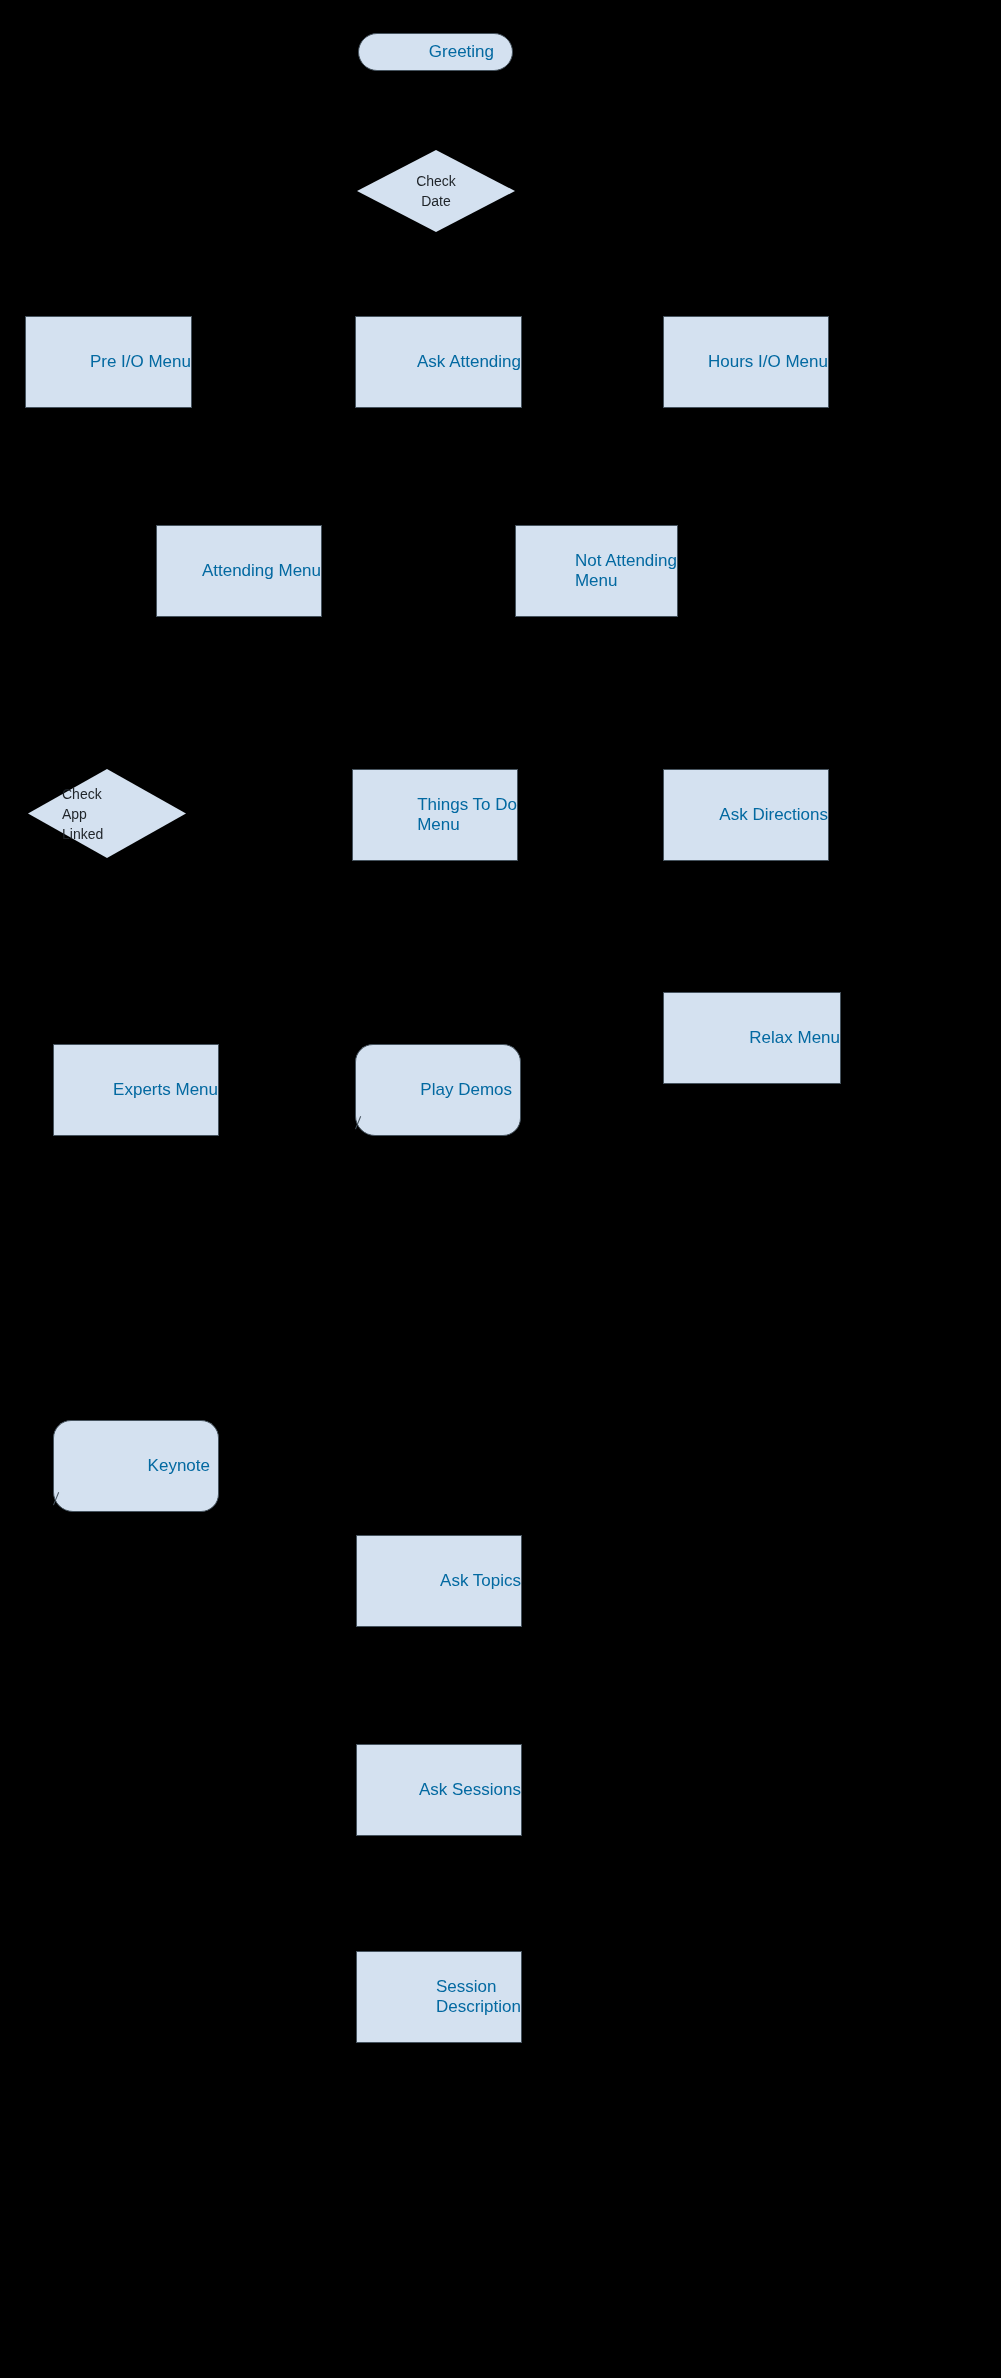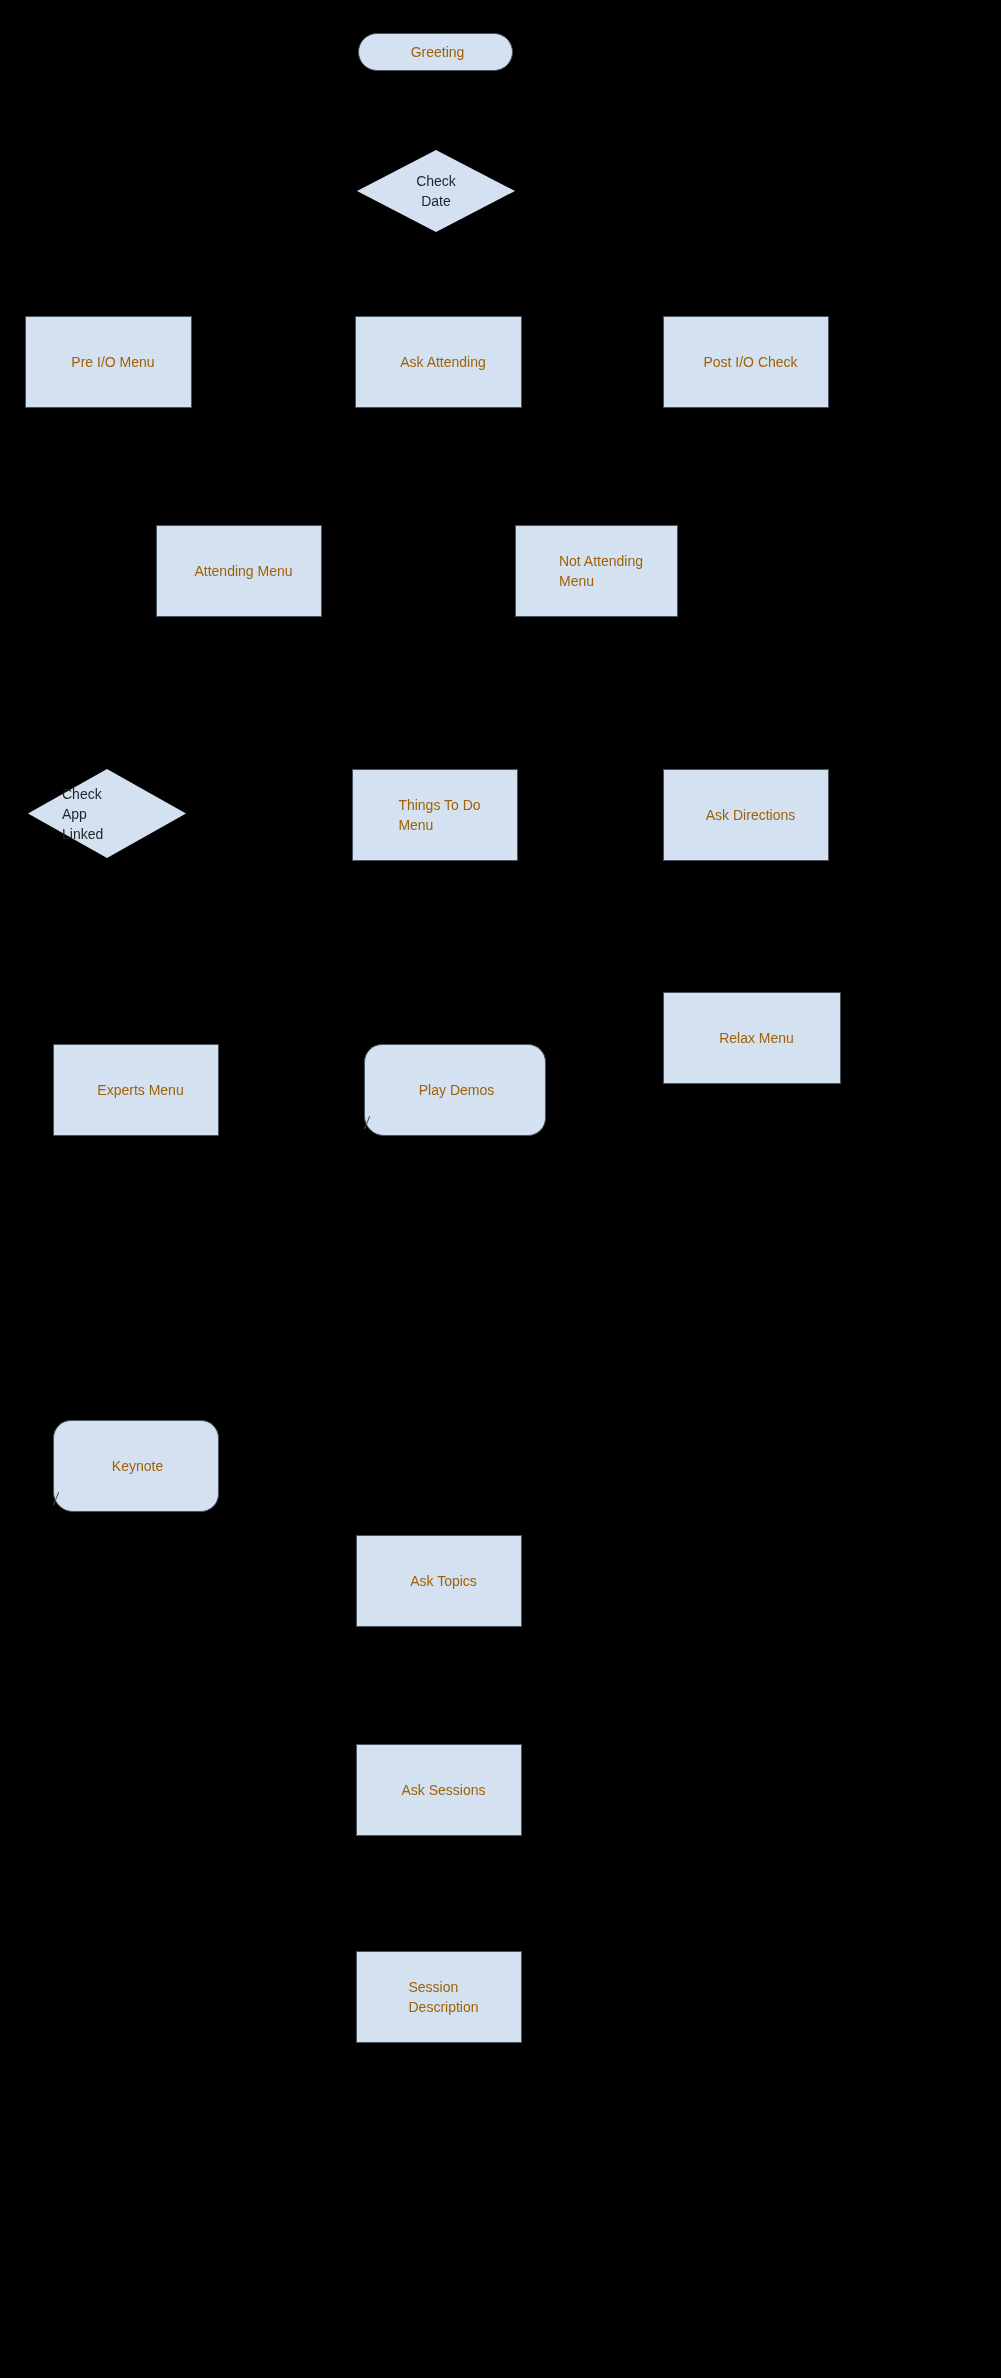--- a/index.html
+++ b/index.html
@@ -14,26 +14,26 @@
   #canvas {
     position: relative;
     width: 1001px;
     height: 2378px;
     background: #000000;
     overflow: hidden;
   }
   .node {
     position: absolute;
     box-sizing: border-box;
-    color: #a16207;
-    font-size: 14px;
+    color: #0369a1;
+    font-size: 17px;
     line-height: 20px;
     display: flex;
     align-items: center;
-    justify-content: center;
+    justify-content: flex-end;
   }
   .node .label {
     display: block;
     white-space: pre-line;
     text-align: left;
   }
   
   .shape-rect {
     background: #d4e1f0;
     border: 1px solid #46535e;
@@ -132,21 +132,21 @@
       <div class="dia-txt">Check
 Date</div>
     </div>
     <div class="node shape-rect" style="position: absolute; left: 25px; top: 316px; width: 167px; height: 92px;">
       <span class="label">Pre I/O Menu</span>
     </div>
     <div class="node shape-rect" style="position: absolute; left: 355px; top: 316px; width: 167px; height: 92px;">
       <span class="label">Ask Attending</span>
     </div>
     <div class="node shape-rect" style="position: absolute; left: 663px; top: 316px; width: 166px; height: 92px;">
-      <span class="label">Post I/O Check</span>
+      <span class="label">Hours I/O Menu</span>
     </div>
     <div class="node shape-rect" style="position: absolute; left: 156px; top: 525px; width: 166px; height: 92px;">
       <span class="label">Attending Menu</span>
     </div>
     <div class="node shape-rect" style="position: absolute; left: 515px; top: 525px; width: 163px; height: 92px;">
       <span class="label">Not Attending
 Menu</span>
     </div>
     <div class="shape-diamond dia-left" style="position: absolute; left: 28px; top: 769px; width: 158px; height: 89px;">
       <div class="dia-bg"></div>
@@ -157,21 +157,21 @@
     <div class="node shape-rect" style="position: absolute; left: 352px; top: 769px; width: 166px; height: 92px;">
       <span class="label">Things To Do
 Menu</span>
     </div>
     <div class="node shape-rect" style="position: absolute; left: 663px; top: 769px; width: 166px; height: 92px;">
       <span class="label">Ask Directions</span>
     </div>
     <div class="node shape-rect" style="position: absolute; left: 53px; top: 1044px; width: 166px; height: 92px;">
       <span class="label">Experts Menu</span>
     </div>
-    <div class="node shape-round" style="position: absolute; left: 364px; top: 1044px; width: 182px; height: 92px;">
+    <div class="node shape-round" style="position: absolute; left: 355px; top: 1044px; width: 166px; height: 92px;">
       <span class="label">Play Demos</span>
     </div>
     <div class="node shape-rect" style="position: absolute; left: 663px; top: 992px; width: 178px; height: 92px;">
       <span class="label">Relax Menu</span>
     </div>
     <div class="node shape-round" style="position: absolute; left: 53px; top: 1420px; width: 166px; height: 92px;">
       <span class="label">Keynote</span>
     </div>
     <div class="node shape-rect" style="position: absolute; left: 356px; top: 1535px; width: 166px; height: 92px;">
       <span class="label">Ask Topics</span>

